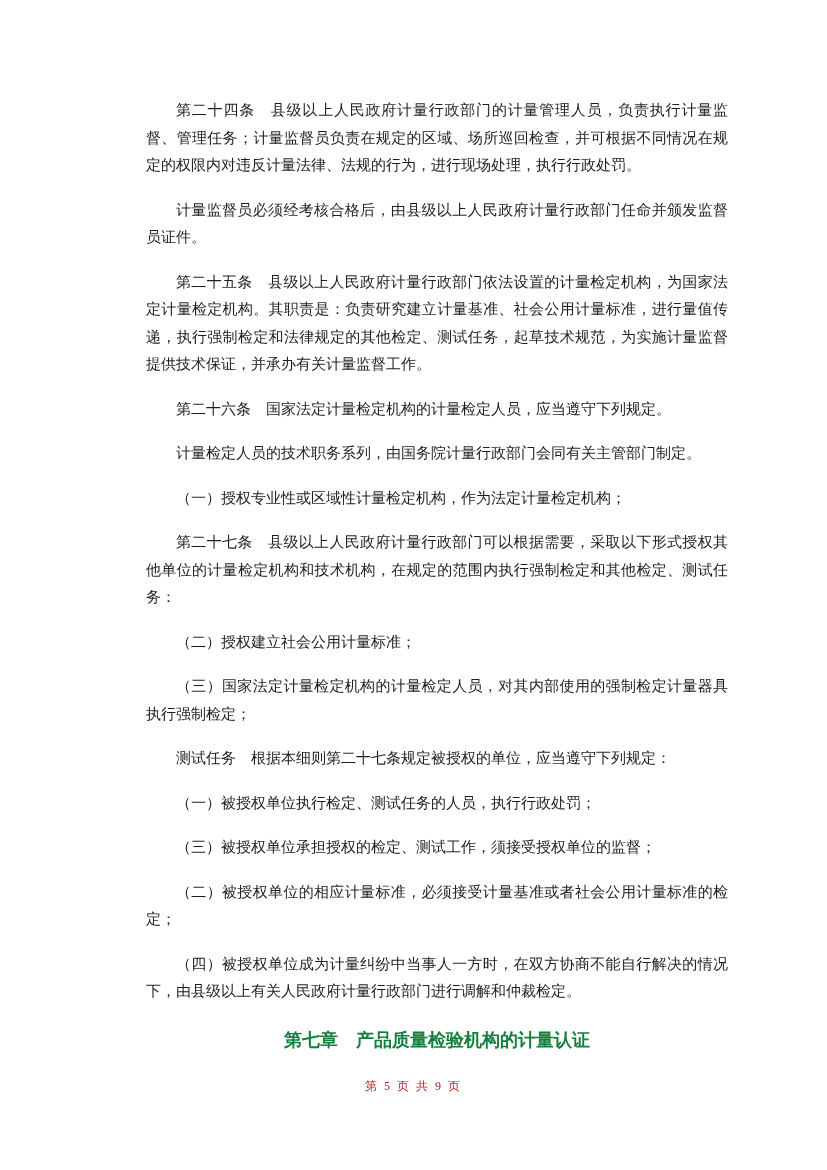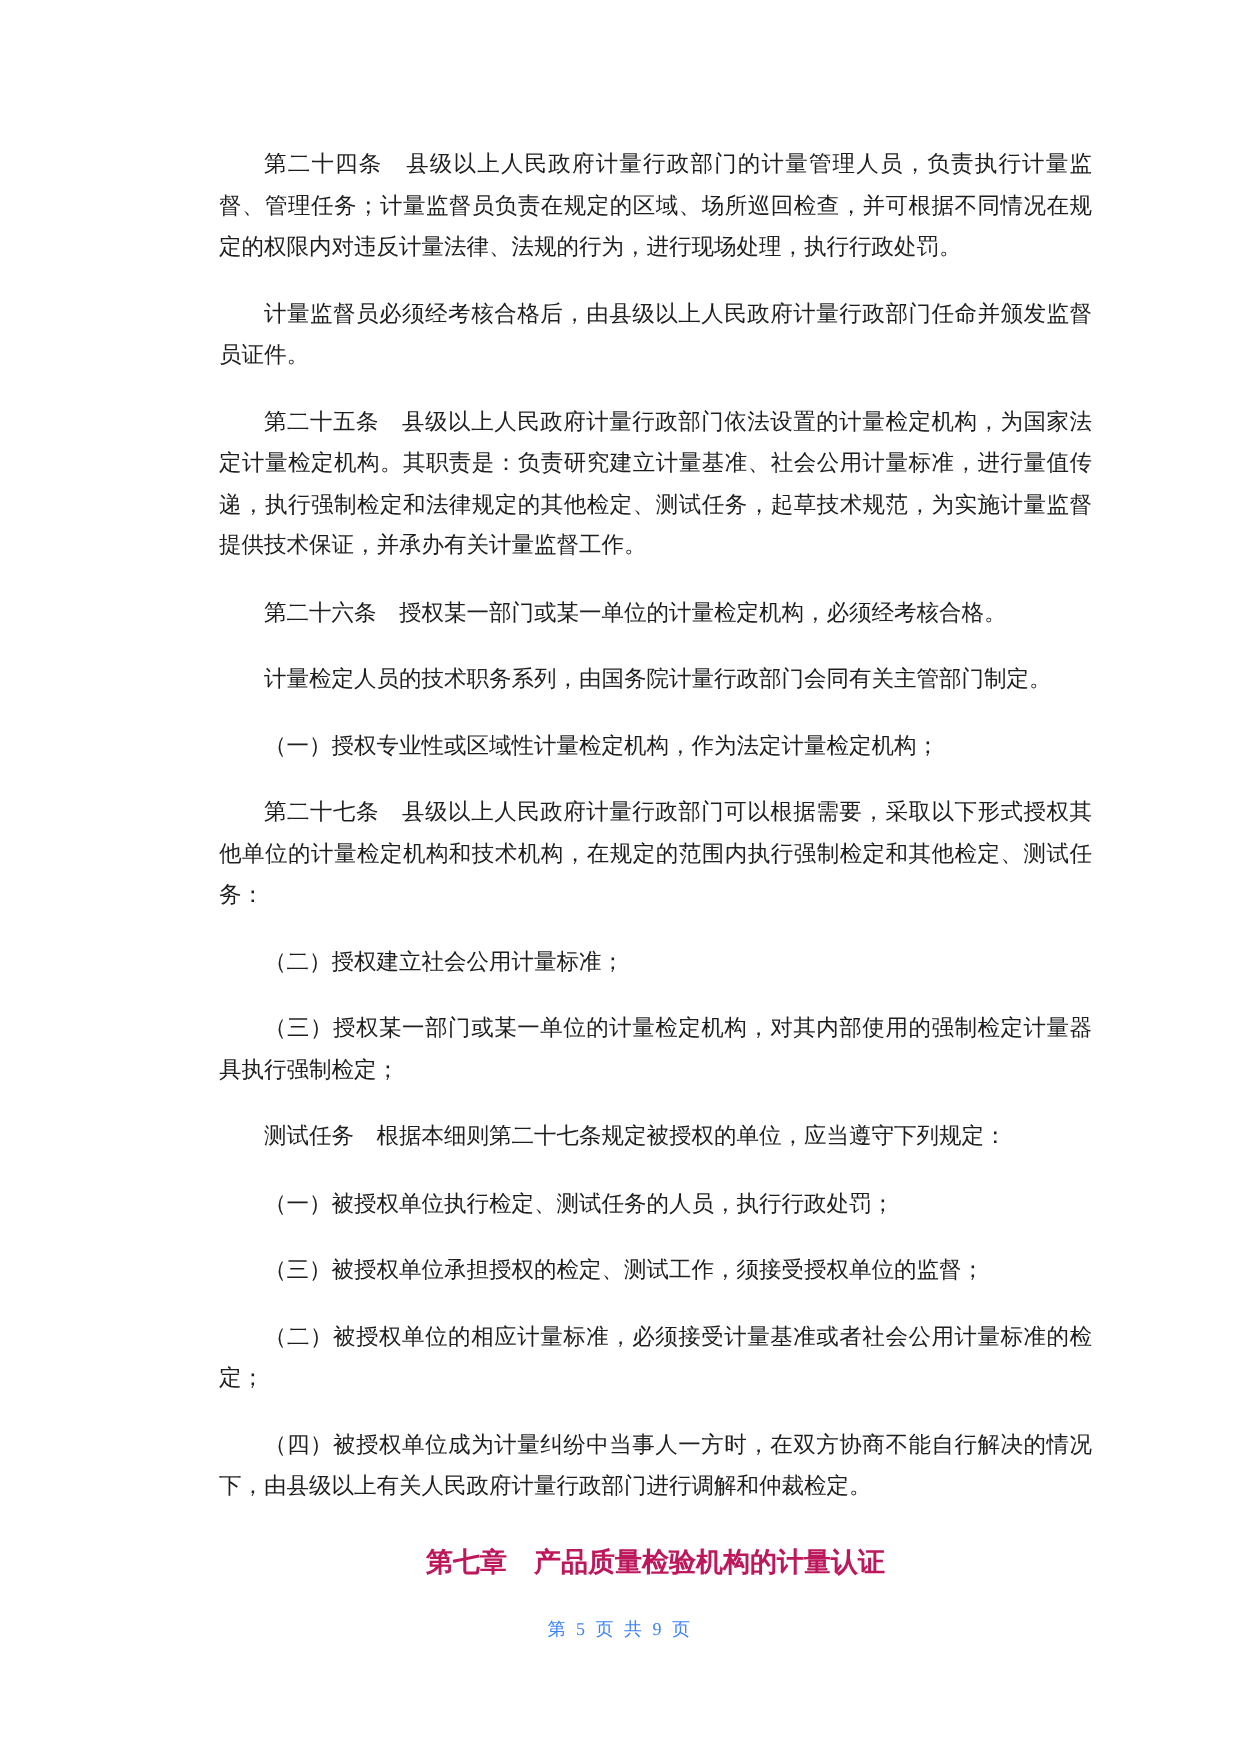--- a/index.html
+++ b/index.html
@@ -30,53 +30,53 @@
   p.para {
     margin: 0 0 17px 0;
     font-size: 15px;
     line-height: 27.5px;
     text-align: justify;
     text-indent: 2em;
     word-break: break-all;
   }
   h2.chapter-heading {
     margin: 22px 0 0 0;
-    font-family: Liberation Serif, serif;
+    font-family: Liberation Mono, monospace;
     font-weight: bold;
     font-size: 18px;
     line-height: 26px;
     text-align: center;
-    color: #be185d;
+    color: #15803d;
   }
   .footer {
     position: absolute;
     left: 0;
     right: 0;
     top: 1078px;
     text-align: center;
     font-size: 12px;
     letter-spacing: 2px;
-    color: #3b82f6;
+    color: #b91c1c;
   }
 </style>
 </head>
 <body>
 
 <div class="page">
 
   <main class="content">
     <p class="para">第二十四条　县级以上人民政府计量行政部门的计量管理人员，负责执行计量监督、管理任务；计量监督员负责在规定的区域、场所巡回检查，并可根据不同情况在规定的权限内对违反计量法律、法规的行为，进行现场处理，执行行政处罚。</p>
     <p class="para">计量监督员必须经考核合格后，由县级以上人民政府计量行政部门任命并颁发监督员证件。</p>
     <p class="para">第二十五条　县级以上人民政府计量行政部门依法设置的计量检定机构，为国家法定计量检定机构。其职责是：负责研究建立计量基准、社会公用计量标准，进行量值传递，执行强制检定和法律规定的其他检定、测试任务，起草技术规范，为实施计量监督提供技术保证，并承办有关计量监督工作。</p>
-    <p class="para">第二十六条　授权某一部门或某一单位的计量检定机构，必须经考核合格。</p>
+    <p class="para">第二十六条　国家法定计量检定机构的计量检定人员，应当遵守下列规定。</p>
     <p class="para">计量检定人员的技术职务系列，由国务院计量行政部门会同有关主管部门制定。</p>
     <p class="para">（一）授权专业性或区域性计量检定机构，作为法定计量检定机构；</p>
     <p class="para">第二十七条　县级以上人民政府计量行政部门可以根据需要，采取以下形式授权其他单位的计量检定机构和技术机构，在规定的范围内执行强制检定和其他检定、测试任务：</p>
     <p class="para">（二）授权建立社会公用计量标准；</p>
-    <p class="para">（三）授权某一部门或某一单位的计量检定机构，对其内部使用的强制检定计量器具执行强制检定；</p>
+    <p class="para">（三）国家法定计量检定机构的计量检定人员，对其内部使用的强制检定计量器具执行强制检定；</p>
     <p class="para">测试任务　根据本细则第二十七条规定被授权的单位，应当遵守下列规定：</p>
     <p class="para">（一）被授权单位执行检定、测试任务的人员，执行行政处罚；</p>
     <p class="para">（三）被授权单位承担授权的检定、测试工作，须接受授权单位的监督；</p>
     <p class="para">（二）被授权单位的相应计量标准，必须接受计量基准或者社会公用计量标准的检定；</p>
     <p class="para">（四）被授权单位成为计量纠纷中当事人一方时，在双方协商不能自行解决的情况下，由县级以上有关人民政府计量行政部门进行调解和仲裁检定。</p>
 
     <h2 class="chapter-heading">第七章　产品质量检验机构的计量认证</h2>
   </main>
 
   <div class="footer">

